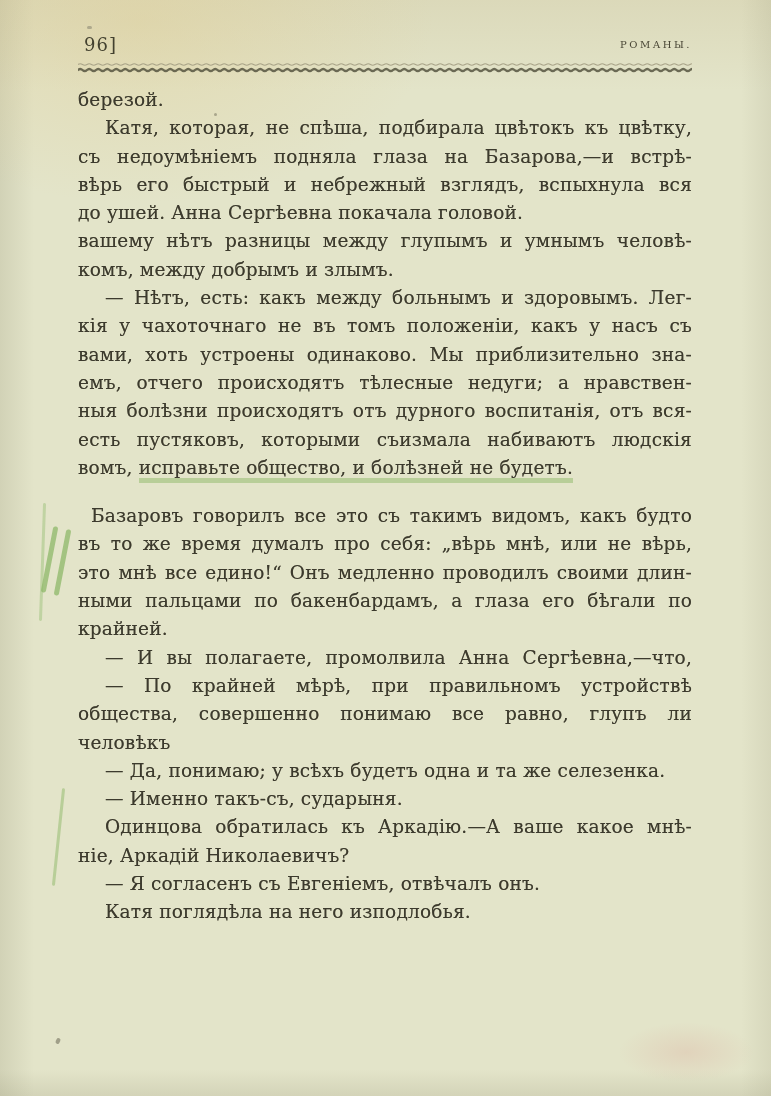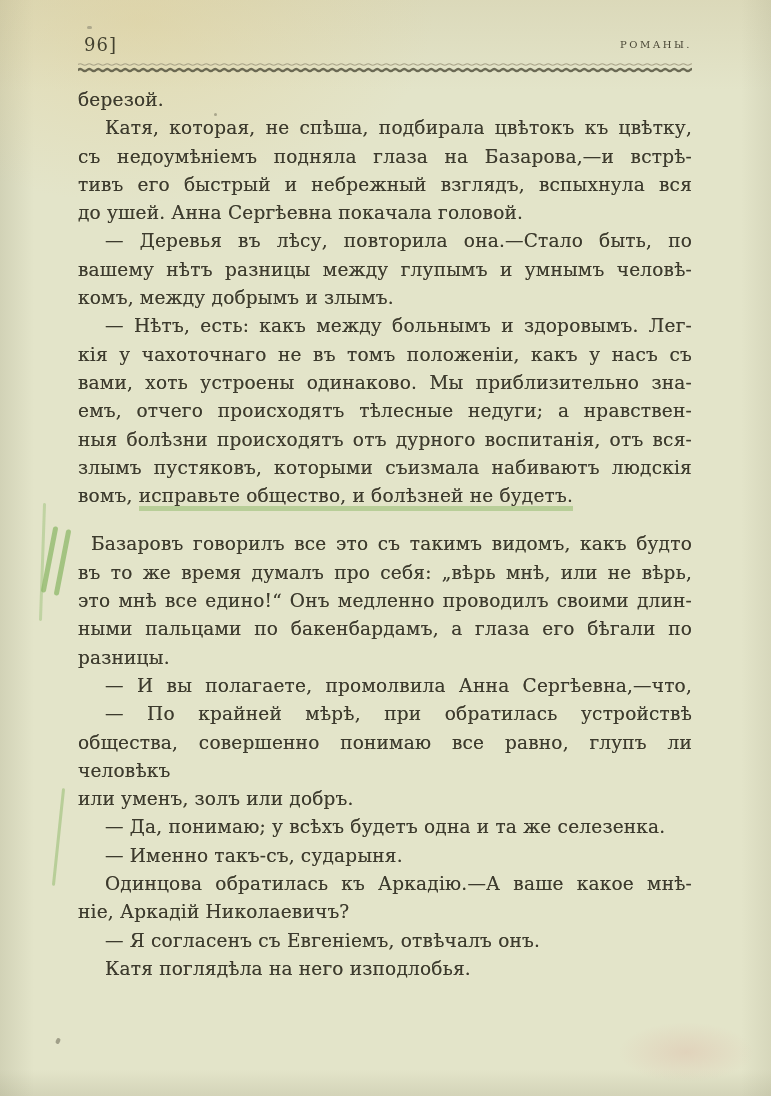--- a/index.html
+++ b/index.html
@@ -58,41 +58,39 @@
 
   <svg class="rule" width="614" height="14" viewBox="0 0 614 14">
     <path id="rule-top" fill="none" stroke="#a39d83" stroke-width="1.1" opacity="0.9" d="M0 3.5 q2.25 -1.4 4.5 0 q2.25 1.4 4.5 0 q2.25 -1.4 4.5 0 q2.25 1.4 4.5 0 q2.25 -1.4 4.5 0 q2.25 1.4 4.5 0 q2.25 -1.4 4.5 0 q2.25 1.4 4.5 0 q2.25 -1.4 4.5 0 q2.25 1.4 4.5 0 q2.25 -1.4 4.5 0 q2.25 1.4 4.5 0 q2.25 -1.4 4.5 0 q2.25 1.4 4.5 0 q2.25 -1.4 4.5 0 q2.25 1.4 4.5 0 q2.25 -1.4 4.5 0 q2.25 1.4 4.5 0 q2.25 -1.4 4.5 0 q2.25 1.4 4.5 0 q2.25 -1.4 4.5 0 q2.25 1.4 4.5 0 q2.25 -1.4 4.5 0 q2.25 1.4 4.5 0 q2.25 -1.4 4.5 0 q2.25 1.4 4.5 0 q2.25 -1.4 4.5 0 q2.25 1.4 4.5 0 q2.25 -1.4 4.5 0 q2.25 1.4 4.5 0 q2.25 -1.4 4.5 0 q2.25 1.4 4.5 0 q2.25 -1.4 4.5 0 q2.25 1.4 4.5 0 q2.25 -1.4 4.5 0 q2.25 1.4 4.5 0 q2.25 -1.4 4.5 0 q2.25 1.4 4.5 0 q2.25 -1.4 4.5 0 q2.25 1.4 4.5 0 q2.25 -1.4 4.5 0 q2.25 1.4 4.5 0 q2.25 -1.4 4.5 0 q2.25 1.4 4.5 0 q2.25 -1.4 4.5 0 q2.25 1.4 4.5 0 q2.25 -1.4 4.5 0 q2.25 1.4 4.5 0 q2.25 -1.4 4.5 0 q2.25 1.4 4.5 0 q2.25 -1.4 4.5 0 q2.25 1.4 4.5 0 q2.25 -1.4 4.5 0 q2.25 1.4 4.5 0 q2.25 -1.4 4.5 0 q2.25 1.4 4.5 0 q2.25 -1.4 4.5 0 q2.25 1.4 4.5 0 q2.25 -1.4 4.5 0 q2.25 1.4 4.5 0 q2.25 -1.4 4.5 0 q2.25 1.4 4.5 0 q2.25 -1.4 4.5 0 q2.25 1.4 4.5 0 q2.25 -1.4 4.5 0 q2.25 1.4 4.5 0 q2.25 -1.4 4.5 0 q2.25 1.4 4.5 0 q2.25 -1.4 4.5 0 q2.25 1.4 4.5 0 q2.25 -1.4 4.5 0 q2.25 1.4 4.5 0 q2.25 -1.4 4.5 0 q2.25 1.4 4.5 0 q2.25 -1.4 4.5 0 q2.25 1.4 4.5 0 q2.25 -1.4 4.5 0 q2.25 1.4 4.5 0 q2.25 -1.4 4.5 0 q2.25 1.4 4.5 0 q2.25 -1.4 4.5 0 q2.25 1.4 4.5 0 q2.25 -1.4 4.5 0 q2.25 1.4 4.5 0 q2.25 -1.4 4.5 0 q2.25 1.4 4.5 0 q2.25 -1.4 4.5 0 q2.25 1.4 4.5 0 q2.25 -1.4 4.5 0 q2.25 1.4 4.5 0 q2.25 -1.4 4.5 0 q2.25 1.4 4.5 0 q2.25 -1.4 4.5 0 q2.25 1.4 4.5 0 q2.25 -1.4 4.5 0 q2.25 1.4 4.5 0 q2.25 -1.4 4.5 0 q2.25 1.4 4.5 0 q2.25 -1.4 4.5 0 q2.25 1.4 4.5 0 q2.25 -1.4 4.5 0 q2.25 1.4 4.5 0 q2.25 -1.4 4.5 0 q2.25 1.4 4.5 0 q2.25 -1.4 4.5 0 q2.25 1.4 4.5 0 q2.25 -1.4 4.5 0 q2.25 1.4 4.5 0 q2.25 -1.4 4.5 0 q2.25 1.4 4.5 0 q2.25 -1.4 4.5 0 q2.25 1.4 4.5 0 q2.25 -1.4 4.5 0 q2.25 1.4 4.5 0 q2.25 -1.4 4.5 0 q2.25 1.4 4.5 0 q2.25 -1.4 4.5 0 q2.25 1.4 4.5 0 q2.25 -1.4 4.5 0 q2.25 1.4 4.5 0 q2.25 -1.4 4.5 0 q2.25 1.4 4.5 0 q2.25 -1.4 4.5 0 q2.25 1.4 4.5 0 q2.25 -1.4 4.5 0 q2.25 1.4 4.5 0 q2.25 -1.4 4.5 0 q2.25 1.4 4.5 0 q2.25 -1.4 4.5 0 q2.25 1.4 4.5 0 q2.25 -1.4 4.5 0 q2.25 1.4 4.5 0 q2.25 -1.4 4.5 0 q2.25 1.4 4.5 0 q2.25 -1.4 4.5 0 q2.25 1.4 4.5 0 q2.25 -1.4 4.5 0 q2.25 1.4 4.5 0"></path>
     <path id="rule-bottom" fill="none" stroke="#55543f" stroke-width="2.4" opacity="0.85" stroke-linecap="round" d="M0 9 q2.25 -2.2 4.5 0 q2.25 2.2 4.5 0 q2.25 -2.2 4.5 0 q2.25 2.2 4.5 0 q2.25 -2.2 4.5 0 q2.25 2.2 4.5 0 q2.25 -2.2 4.5 0 q2.25 2.2 4.5 0 q2.25 -2.2 4.5 0 q2.25 2.2 4.5 0 q2.25 -2.2 4.5 0 q2.25 2.2 4.5 0 q2.25 -2.2 4.5 0 q2.25 2.2 4.5 0 q2.25 -2.2 4.5 0 q2.25 2.2 4.5 0 q2.25 -2.2 4.5 0 q2.25 2.2 4.5 0 q2.25 -2.2 4.5 0 q2.25 2.2 4.5 0 q2.25 -2.2 4.5 0 q2.25 2.2 4.5 0 q2.25 -2.2 4.5 0 q2.25 2.2 4.5 0 q2.25 -2.2 4.5 0 q2.25 2.2 4.5 0 q2.25 -2.2 4.5 0 q2.25 2.2 4.5 0 q2.25 -2.2 4.5 0 q2.25 2.2 4.5 0 q2.25 -2.2 4.5 0 q2.25 2.2 4.5 0 q2.25 -2.2 4.5 0 q2.25 2.2 4.5 0 q2.25 -2.2 4.5 0 q2.25 2.2 4.5 0 q2.25 -2.2 4.5 0 q2.25 2.2 4.5 0 q2.25 -2.2 4.5 0 q2.25 2.2 4.5 0 q2.25 -2.2 4.5 0 q2.25 2.2 4.5 0 q2.25 -2.2 4.5 0 q2.25 2.2 4.5 0 q2.25 -2.2 4.5 0 q2.25 2.2 4.5 0 q2.25 -2.2 4.5 0 q2.25 2.2 4.5 0 q2.25 -2.2 4.5 0 q2.25 2.2 4.5 0 q2.25 -2.2 4.5 0 q2.25 2.2 4.5 0 q2.25 -2.2 4.5 0 q2.25 2.2 4.5 0 q2.25 -2.2 4.5 0 q2.25 2.2 4.5 0 q2.25 -2.2 4.5 0 q2.25 2.2 4.5 0 q2.25 -2.2 4.5 0 q2.25 2.2 4.5 0 q2.25 -2.2 4.5 0 q2.25 2.2 4.5 0 q2.25 -2.2 4.5 0 q2.25 2.2 4.5 0 q2.25 -2.2 4.5 0 q2.25 2.2 4.5 0 q2.25 -2.2 4.5 0 q2.25 2.2 4.5 0 q2.25 -2.2 4.5 0 q2.25 2.2 4.5 0 q2.25 -2.2 4.5 0 q2.25 2.2 4.5 0 q2.25 -2.2 4.5 0 q2.25 2.2 4.5 0 q2.25 -2.2 4.5 0 q2.25 2.2 4.5 0 q2.25 -2.2 4.5 0 q2.25 2.2 4.5 0 q2.25 -2.2 4.5 0 q2.25 2.2 4.5 0 q2.25 -2.2 4.5 0 q2.25 2.2 4.5 0 q2.25 -2.2 4.5 0 q2.25 2.2 4.5 0 q2.25 -2.2 4.5 0 q2.25 2.2 4.5 0 q2.25 -2.2 4.5 0 q2.25 2.2 4.5 0 q2.25 -2.2 4.5 0 q2.25 2.2 4.5 0 q2.25 -2.2 4.5 0 q2.25 2.2 4.5 0 q2.25 -2.2 4.5 0 q2.25 2.2 4.5 0 q2.25 -2.2 4.5 0 q2.25 2.2 4.5 0 q2.25 -2.2 4.5 0 q2.25 2.2 4.5 0 q2.25 -2.2 4.5 0 q2.25 2.2 4.5 0 q2.25 -2.2 4.5 0 q2.25 2.2 4.5 0 q2.25 -2.2 4.5 0 q2.25 2.2 4.5 0 q2.25 -2.2 4.5 0 q2.25 2.2 4.5 0 q2.25 -2.2 4.5 0 q2.25 2.2 4.5 0 q2.25 -2.2 4.5 0 q2.25 2.2 4.5 0 q2.25 -2.2 4.5 0 q2.25 2.2 4.5 0 q2.25 -2.2 4.5 0 q2.25 2.2 4.5 0 q2.25 -2.2 4.5 0 q2.25 2.2 4.5 0 q2.25 -2.2 4.5 0 q2.25 2.2 4.5 0 q2.25 -2.2 4.5 0 q2.25 2.2 4.5 0 q2.25 -2.2 4.5 0 q2.25 2.2 4.5 0 q2.25 -2.2 4.5 0 q2.25 2.2 4.5 0 q2.25 -2.2 4.5 0 q2.25 2.2 4.5 0 q2.25 -2.2 4.5 0 q2.25 2.2 4.5 0 q2.25 -2.2 4.5 0 q2.25 2.2 4.5 0 q2.25 -2.2 4.5 0 q2.25 2.2 4.5 0 q2.25 -2.2 4.5 0 q2.25 2.2 4.5 0 q2.25 -2.2 4.5 0 q2.25 2.2 4.5 0 q2.25 -2.2 4.5 0 q2.25 2.2 4.5 0"></path>
   </svg>
 
   <main class="body-block">
       <div class="ln end"><span>березой.</span></div>
       <div class="ln i1"><span>Катя, которая, не спѣша, подбирала цвѣтокъ къ цвѣтку,</span></div>
       <div class="ln"><span>съ недоумѣніемъ подняла глаза на Базарова,—и встрѣ-</span></div>
-      <div class="ln"><span>тивъ его быстрый и небрежный взглядъ, вспыхнула вся</span></div>
+      <div class="ln"><span>вѣрь его быстрый и небрежный взглядъ, вспыхнула вся</span></div>
       <div class="ln end"><span>до ушей. Анна Сергѣевна покачала головой.</span></div>
-      <div class="ln i1"><span>— Деревья въ лѣсу, повторила она.—Стало быть, по</span></div>
       <div class="ln"><span>вашему нѣтъ разницы между глупымъ и умнымъ человѣ-</span></div>
       <div class="ln end"><span>комъ, между добрымъ и злымъ.</span></div>
       <div class="ln i1"><span>— Нѣтъ, есть: какъ между больнымъ и здоровымъ. Лег-</span></div>
       <div class="ln"><span>кія у чахоточнаго не въ томъ положеніи, какъ у насъ съ</span></div>
       <div class="ln"><span>вами, хоть устроены одинаково. Мы приблизительно зна-</span></div>
       <div class="ln"><span>емъ, отчего происходятъ тѣлесные недуги; а нравствен-</span></div>
       <div class="ln"><span>ныя болѣзни происходятъ отъ дурного воспитанія, отъ вся-</span></div>
-      <div class="ln"><span>злымъ пустяковъ, которыми съизмала набиваютъ людскія</span></div>
+      <div class="ln"><span>есть пустяковъ, которыми съизмала набиваютъ людскія</span></div>
       <div class="ln end"><span>вомъ, </span><span class="hl">исправьте общество, и болѣзней не будетъ.</span></div>
       <div class="ln i2"><span>Базаровъ говорилъ все это съ такимъ видомъ, какъ будто</span></div>
       <div class="ln"><span>въ то же время думалъ про себя: „вѣрь мнѣ, или не вѣрь,</span></div>
       <div class="ln"><span>это мнѣ все едино!“ Онъ медленно проводилъ своими длин-</span></div>
       <div class="ln"><span>ными пальцами по бакенбардамъ, а глаза его бѣгали по</span></div>
-      <div class="ln end"><span>разницы.</span></div>
+      <div class="ln end"><span>крайней.</span></div>
       <div class="ln i1"><span>— И вы полагаете, промолвила Анна Сергѣевна,—что,</span></div>
-      <div class="ln i1"><span>— По крайней мѣрѣ, при обратилась устройствѣ</span></div>
+      <div class="ln i1"><span>— По крайней мѣрѣ, при правильномъ устройствѣ</span></div>
       <div class="ln"><span>общества, совершенно понимаю все равно, глупъ ли человѣкъ</span></div>
-      <div class="ln end"><span>или уменъ, золъ или добръ.</span></div>
       <div class="ln end i1"><span>— Да, понимаю; у всѣхъ будетъ одна и та же селезенка.</span></div>
       <div class="ln end i1"><span>— Именно такъ-съ, сударыня.</span></div>
       <div class="ln i1"><span>Одинцова обратилась къ Аркадію.—А ваше какое мнѣ-</span></div>
       <div class="ln end"><span>ніе, Аркадій Николаевичъ?</span></div>
       <div class="ln end i1"><span>— Я согласенъ съ Евгеніемъ, отвѣчалъ онъ.</span></div>
       <div class="ln end i1"><span>Катя поглядѣла на него изподлобья.</span></div>
     </main>
 
   <div class="pencil pm-vline"></div>
   <div class="pencil pm-slash1"></div>

